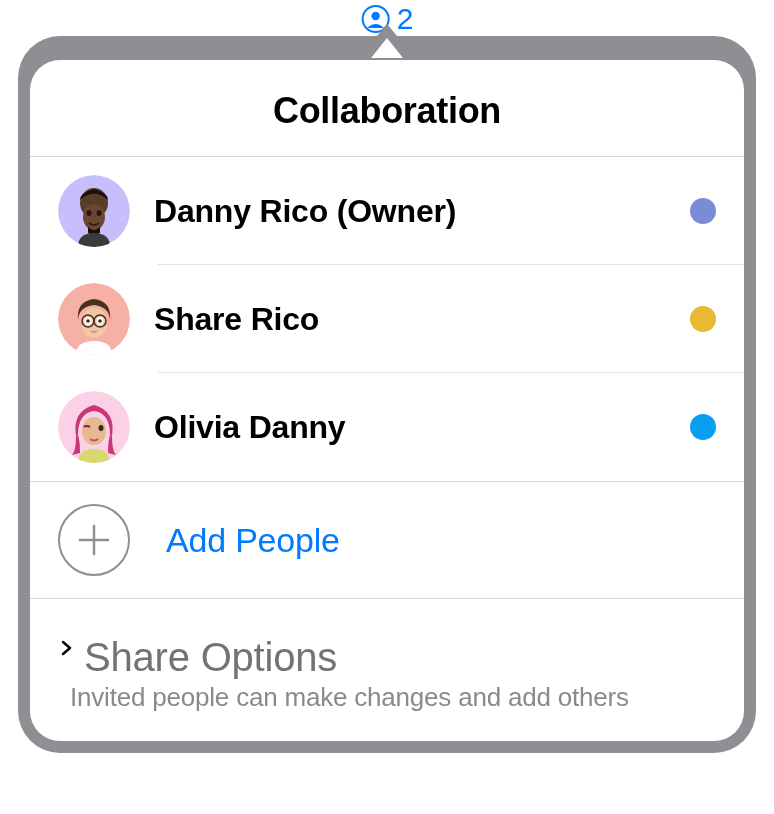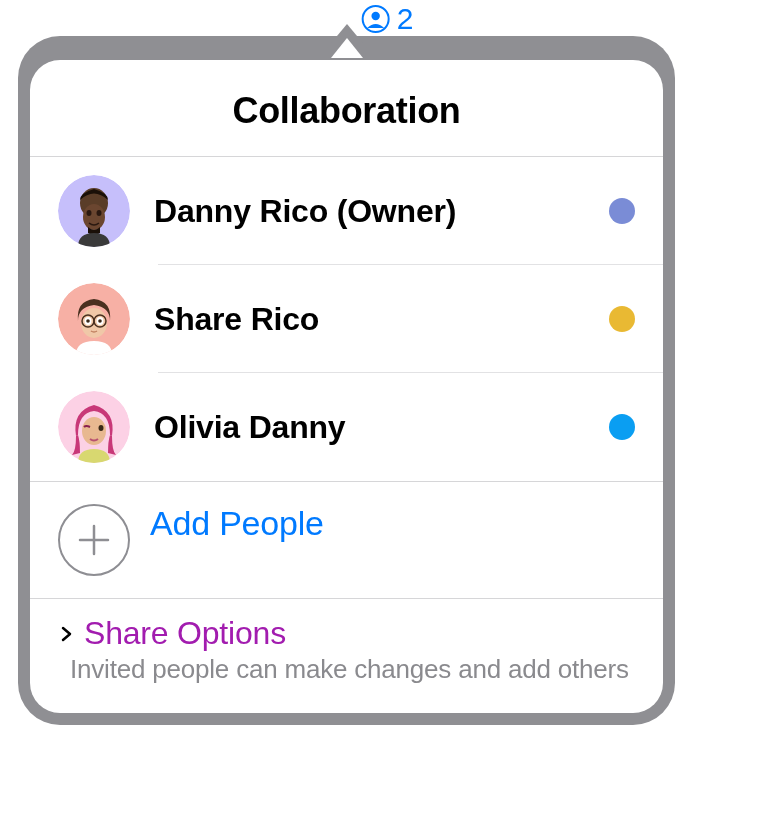--- a/index.html
+++ b/index.html
@@ -30,21 +30,21 @@
     }
     .toolbar-count {
       font-size: 30px;
       font-weight: 400;
       color: #007aff;
     }
     .popover-wrapper {
       position: absolute;
       top: 36px;
       left: 18px;
-      width: 657px;
+      width: 738px;
       background: #8f8f93;
       border-radius: 42px;
       padding: 12px;
       padding-top: 24px;
     }
     .popover-arrow {
       position: absolute;
       top: -12px;
       left: 50%;
       transform: translateX(-50%);
@@ -127,22 +127,23 @@
       letter-spacing: -0.2px;
     }
     .status-dot {
       width: 26px;
       height: 26px;
       border-radius: 50%;
       flex-shrink: 0;
     }
     .add-people-row {
       display: flex;
+      align-items: center;
       padding: 22px 28px 22px 28px;
-      gap: 20px;
+      gap: 36px;
     }
     .add-icon {
       width: 72px;
       height: 72px;
       border-radius: 50%;
       border: 2.5px solid #8e8e93;
       display: flex;
       align-items: center;
       justify-content: center;
       flex-shrink: 0;
@@ -162,23 +163,24 @@
     .share-options-header {
       display: flex;
       align-items: center;
       gap: 10px;
     }
     .chevron {
       width: 16px;
       height: 16px;
     }
     .share-options-title {
-      font-size: 32px;
-      color: #a21caf;
-      letter-spacing: -0.2px;
+      font-size: 40px;
+      color: #737373;
+      letter-spacing: -0.2px;
+      margin-top: 20px;
     }
     .share-options-subtitle {
       font-size: 26px;
       color: #8a8a8e;
       margin-top: 2px;
       margin-left: 12px;
       letter-spacing: -0.2px;
     }
   </style>
 </head>

